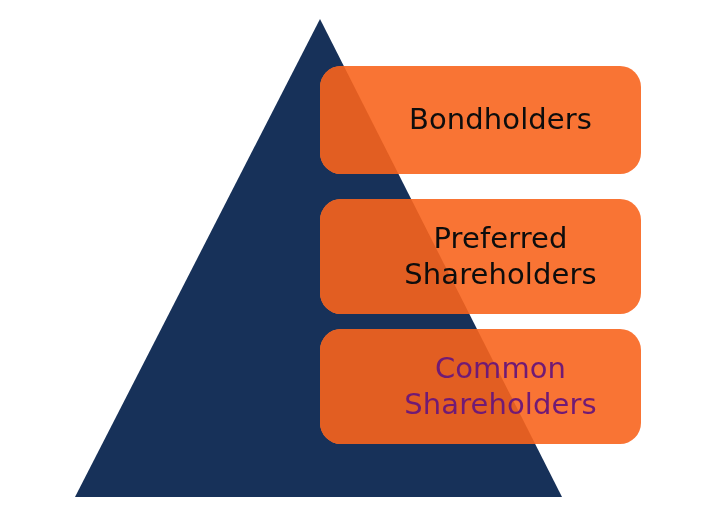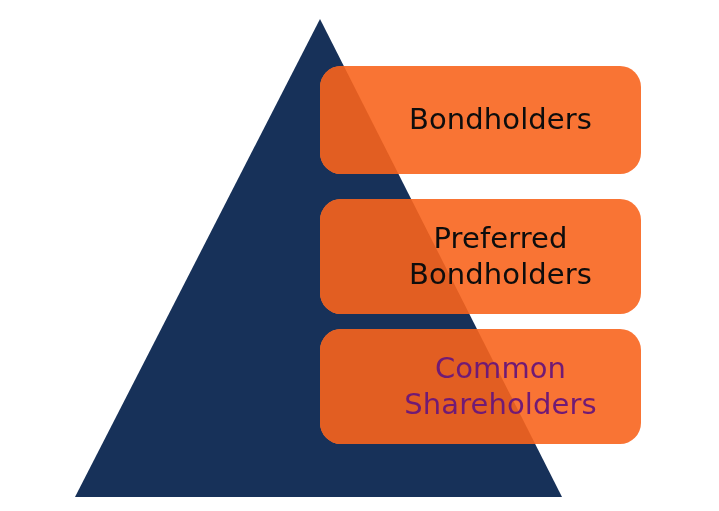--- a/index.html
+++ b/index.html
@@ -78,21 +78,21 @@
   <svg class="pyramid-layer" viewBox="0 0 719 511" width="719" height="511" aria-hidden="true">
     <polygon points="320,19 562,497 75,497" fill="#173159"></polygon>
   </svg>
 
   <div class="box box-fill" id="box-1" style="left: 320px; top: 66px; width: 321px; height: 108px; background: rgb(249, 116, 52);">
     <span class="box-label" style="color: rgb(13, 13, 13);">Bondholders</span>
   </div>
 
   <div class="box box-fill" id="box-2" style="left: 320px; top: 199px; width: 321px; height: 115px; background: rgb(249, 116, 52);">
     <span class="box-label" style="color: rgb(13, 13, 13);">Preferred
-Bondholders</span>
+Shareholders</span>
   </div>
 
   <div class="box box-fill" id="box-3" style="left: 320px; top: 329px; width: 321px; height: 115px; background: rgb(249, 116, 52);">
     <span class="box-label" style="color: #701a75;">Common
 Shareholders</span>
   </div>
 
   <svg class="overlap-layer" viewBox="0 0 719 511" width="719" height="511" aria-hidden="true">
     <defs>
       <clipPath id="clip-pyramid">

